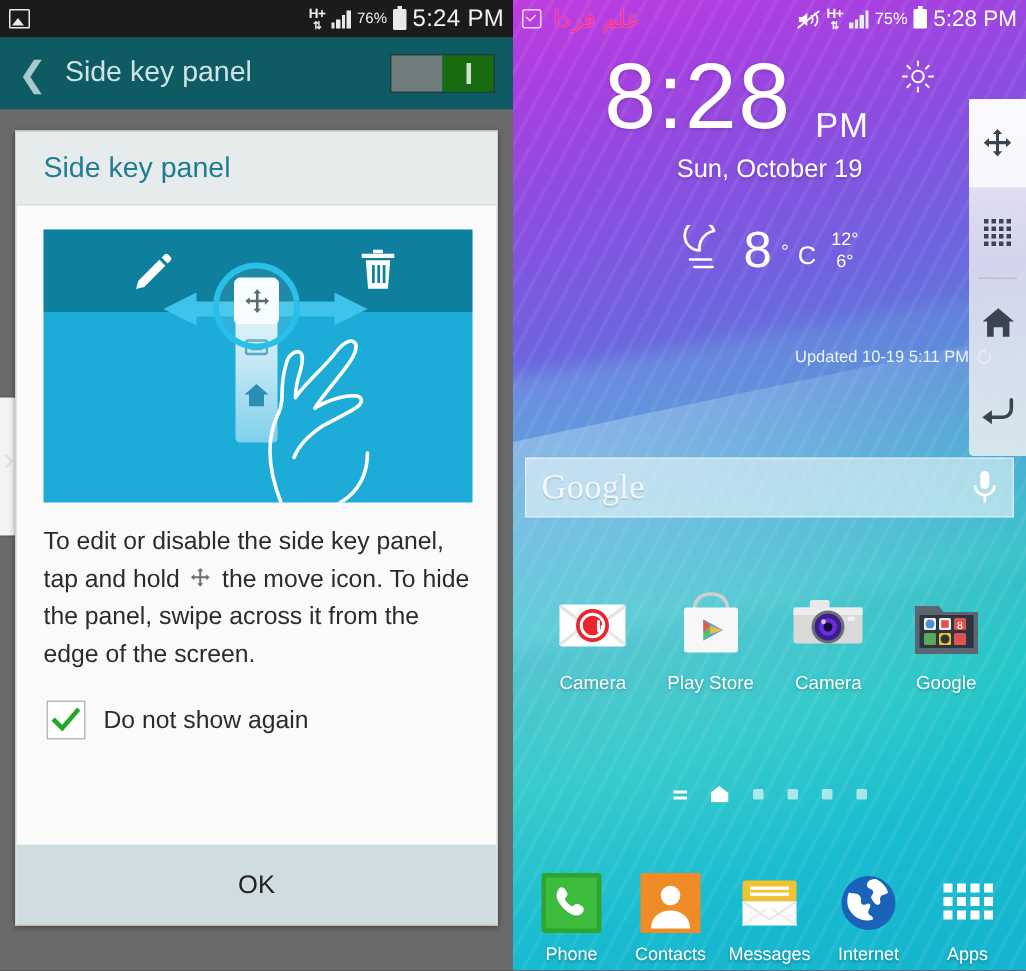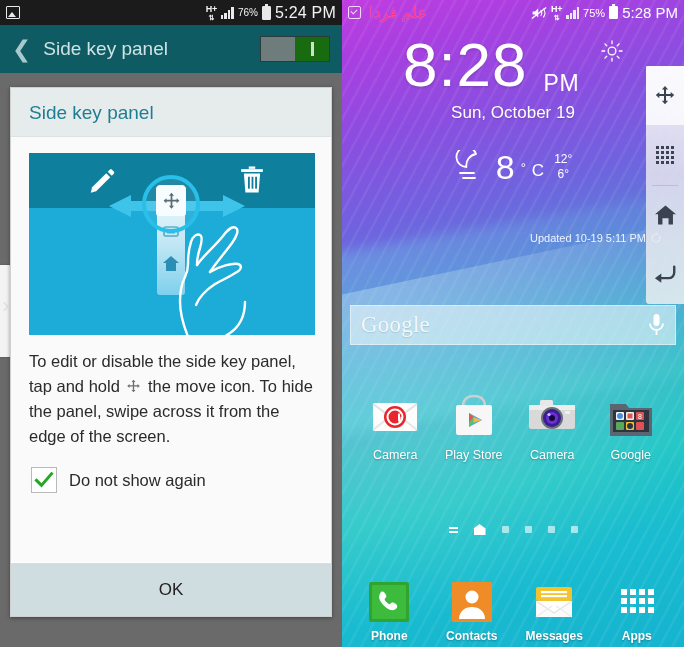--- a/index.html
+++ b/index.html
@@ -336,21 +336,21 @@
     width: 12px; height: 11px; background: #fff;
     clip-path: polygon(50% 0%, 100% 42%, 100% 100%, 0% 100%, 0% 42%);
   }
   .pd-dot { width: 7px; height: 7px; background: rgba(255,255,255,.6); border-radius:1px; }
 
   .dock {
     position:absolute; bottom: 4px; left: 0; width: 342px;
     display:flex; justify-content: space-around; padding: 0 6px;
   }
   .dock .app .ico { width: 42px; height: 42px; }
-  .dock .app { width: 60px; font-weight: bold; }
+  .dock .app { width: 60px; }
   .dock .app .nm { font-size: 12px; }
 </style>
 </head>
 <body>
 
 <div class="screen">
 
   <div class="left-phone">
 
     <div class="l-statusbar">
@@ -701,20 +701,30 @@
             <path d="M3 20h36v16H3z" fill="#fbfbfb"></path>
             <path d="M3 20l18 12 18-12" fill="#fff" stroke="#e3e3e3" stroke-width="1.2"></path>
             <path d="M3 36l16-11M39 36L23 25" stroke="#ececec" stroke-width="1.4" fill="none"></path>
           </svg>
         </div>
         <div class="nm">Messages</div>
       </div>
       <div class="app">
         <div class="ico">
           <svg viewBox="0 0 42 42" width="42" height="42">
+            <circle cx="21" cy="21" r="18" fill="#1a63b8"></circle>
+            <path d="M8 14c3 1 5 0 7 2s0 5 2 6 4-2 5 0-2 4-1 6 3 1 3 4c-6 2-13-1-16-7-1.5-3-1.5-8 0-11z" fill="#fff"></path>
+            <path d="M26 5c4 2 7 5 8 9-2 2-4 1-5 3s1 4-1 5-4-2-5-4 2-3 1-5-4-1-4-4 3-4 6-4z" fill="#fff"></path>
+          </svg>
+        </div>
+        <div class="nm">Internet</div>
+      </div>
+      <div class="app">
+        <div class="ico">
+          <svg viewBox="0 0 42 42" width="42" height="42">
             <g fill="#ffffff">
               <rect x="5" y="8" width="6" height="6"></rect>
                 <rect x="14" y="8" width="6" height="6"></rect>
                 <rect x="23" y="8" width="6" height="6"></rect>
                 <rect x="32" y="8" width="6" height="6"></rect>
               <rect x="5" y="17" width="6" height="6"></rect>
                 <rect x="14" y="17" width="6" height="6"></rect>
                 <rect x="23" y="17" width="6" height="6"></rect>
                 <rect x="32" y="17" width="6" height="6"></rect>
               <rect x="5" y="26" width="6" height="6"></rect>

